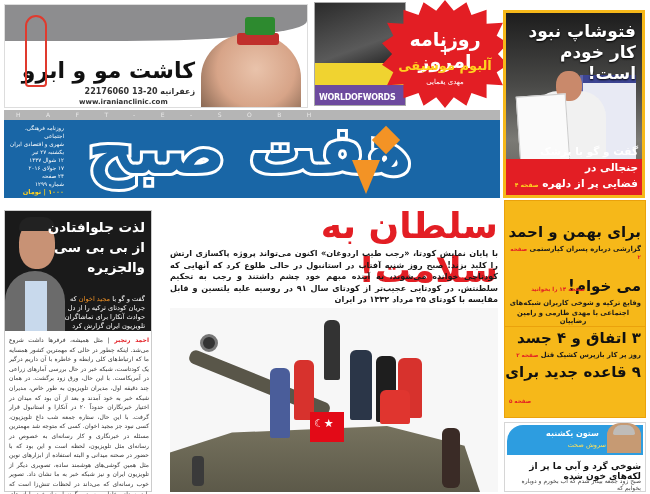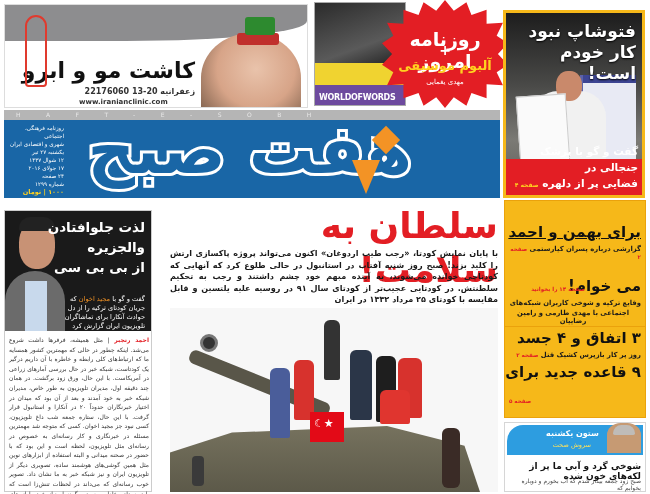--- a/index.html
+++ b/index.html
@@ -88,21 +88,21 @@
     .yellow-box .s { position: absolute; right: 4px; color: #1a1a1a; font-size: 6.8px; font-weight: bold; }
     .yellow-box .pg { color: #e31e24; font-size: 5.6px; }
     .yellow-box2 { left: 504px; top: 326px; width: 142px; height: 92px; background: #f6b819; border: 1px solid #eaa20c; padding-left: 48px; }
     .yellow-box2 .h { position: absolute; right: 4px; color: #111; font-weight: bold; }
     .yellow-box2 .s { position: absolute; right: 4px; color: #1a1a1a; font-size: 6.8px; font-weight: bold; }
     .yellow-box2 .pg { color: #e31e24; font-size: 5.6px; }
 
     .column-box { left: 504px; top: 422px; width: 142px; height: 70px; border: 1px solid #d6d6d6; background: #fff; }
     .column-box .banner { position: absolute; left: 2px; top: 2px; width: 136px; height: 30px; background: #2d9de0; border-radius: 16px 0 0 0; }
     .column-box .banner .lbl1 { position: absolute; right: 44px; top: 4px; color: #fff; font-weight: bold; font-size: 8px; }
-    .column-box .banner .lbl2 { position: absolute; right: 52px; top: 16px; color: #ffe25a; font-size: 6.5px; text-align: center; }
+    .column-box .banner .lbl2 { position: absolute; right: 37px; top: 16px; color: #ffe25a; font-size: 6.5px; text-align: center; }
     .column-box .portrait { position: absolute; right: 4px; top: 0px; width: 34px; height: 30px; background: #c69a73; border-radius: 40% 40% 0 0; }
     .column-box .portrait::before { content: ""; position: absolute; left: 6px; top: 2px; width: 22px; height: 10px; background: #bfbcb8; border-radius: 10px 10px 2px 2px; }
     .column-box .title { position: absolute; right: 4px; top: 38px; color: #111; font-weight: bold; font-size: 9px; }
     .column-box .teaser { position: absolute; right: 4px; top: 54px; color: #444; font-size: 6px; }
   </style>
 </head>
 <body>
 
 <div class="abs ad-clinic">
   <div class="band"></div>
@@ -168,22 +168,22 @@
 </div>
 
 <div class="abs interview">
   <div class="dark">
     <div class="man-suit"></div>
     <div class="man-shirt"></div>
     <div class="man-face"></div>
     <div class="man-hair"></div>
     <div class="title rtl">
       <div>لذت جلوافتادن</div>
+      <div>از بی بی سی</div>
       <div>والجزیره</div>
-      <div>از بی بی سی</div>
     </div>
     <div class="lead rtl">
       <span>گفت و گو با</span>
       <span class="name">مجید اخوان</span>
       <span>که جریان کودتای ترکیه را از دل حوادث آنکارا برای تماشاگران تلویزیون ایران گزارش کرد</span>
     </div>
   </div>
   <div class="body rtl">
     <span class="author">احمد رنجبر</span>
     <span>| مثل همیشه، فرفرها داشت شروع می‌شد. اینکه چطور در حالی که مهمترین کشور همسایه ما که ارتباط‌های کلی رابطه و خاطره با آن داریم درگیر یک کودتاست، شبکه خبر در حال بررسی آمارهای زراعی در آمریکاست. با این حال، ورق زود برگشت. در همان چند دقیقه اول، مدیران تلویزیون به طور خاص، مدیران شبکه خبر به خود آمدند و بعد از آن بود که میدان در اختیار خبرنگاران حدوداً ۲۰ در آنکارا و استانبول قرار گرفت. با این حال، ستاره جمعه شب داغ تلویزیون، کسی نبود جز مجید اخوان. کسی که متوجه شد مهمترین مسئله در خبرنگاری و کار رسانه‌ای به خصوص در رسانه‌ای مثل تلویزیون، لحظه است و این بود که با حضور در صحنه میدانی و البته استفاده از ابزارهای نوین مثل همین گوشی‌های هوشمند ساده، تصویری دیگر از تلویزیون ایران و نیز شبکه خبر به ما نشان داد. تصویر خوب رسانه‌ای که می‌داند در لحظات تنش‌زا است که باید به داد مخاطب رسید و گرنه او نیاز خود را از جای دیگر تامین می‌کند. تلویزیون البته خود مدیون مجید اخوان است، سوپراستار شب کودتا.</span>
@@ -205,21 +205,21 @@
     <div class="p" style="left:118px;top:38px;width:24px;height:60px;background:#d7322d;"></div>
     <div class="p" style="left:100px;top:70px;width:30px;height:34px;background:#e0352f;"></div>
     <div class="p" style="left:-10px;top:48px;width:20px;height:70px;background:#4a5d9a;"></div>
   </div>
   <div class="flag"></div>
   <div class="p abs" style="left:272px;top:120px;width:18px;height:60px;background:#3a2b26;border-radius:6px;"></div>
   <div class="p abs" style="left:22px;top:148px;width:12px;height:30px;background:#3a3a3a;border-radius:4px;"></div>
 </div>
 
 <div class="abs yellow-box rtl">
-  <div class="h" style="top:22px;font-size:15px;text-decoration:underline;">برای بهمن و احمد</div>
+  <div class="h" style="top:22px;font-size:15px;">برای بهمن و احمد</div>
   <div class="s" style="top:44px;">
     <span>گزارشی درباره پسران کیارستمی</span>
     <span class="pg">صفحه ۲</span>
   </div>
   <div class="h" style="top:76px;font-size:15px;">می خوام!</div>
   <div class="s" style="top:84px;right:60px;">
     <span class="pg">صفحه ۱۴ را بخوانید</span>
   </div>
   <div class="s" style="top:98px;">وقایع ترکیه و شوخی کاربران شبکه‌های</div>
   <div class="s" style="top:108px;text-align:center;">اجتماعی با مهدی طارمی و رامین رضاییان</div>

